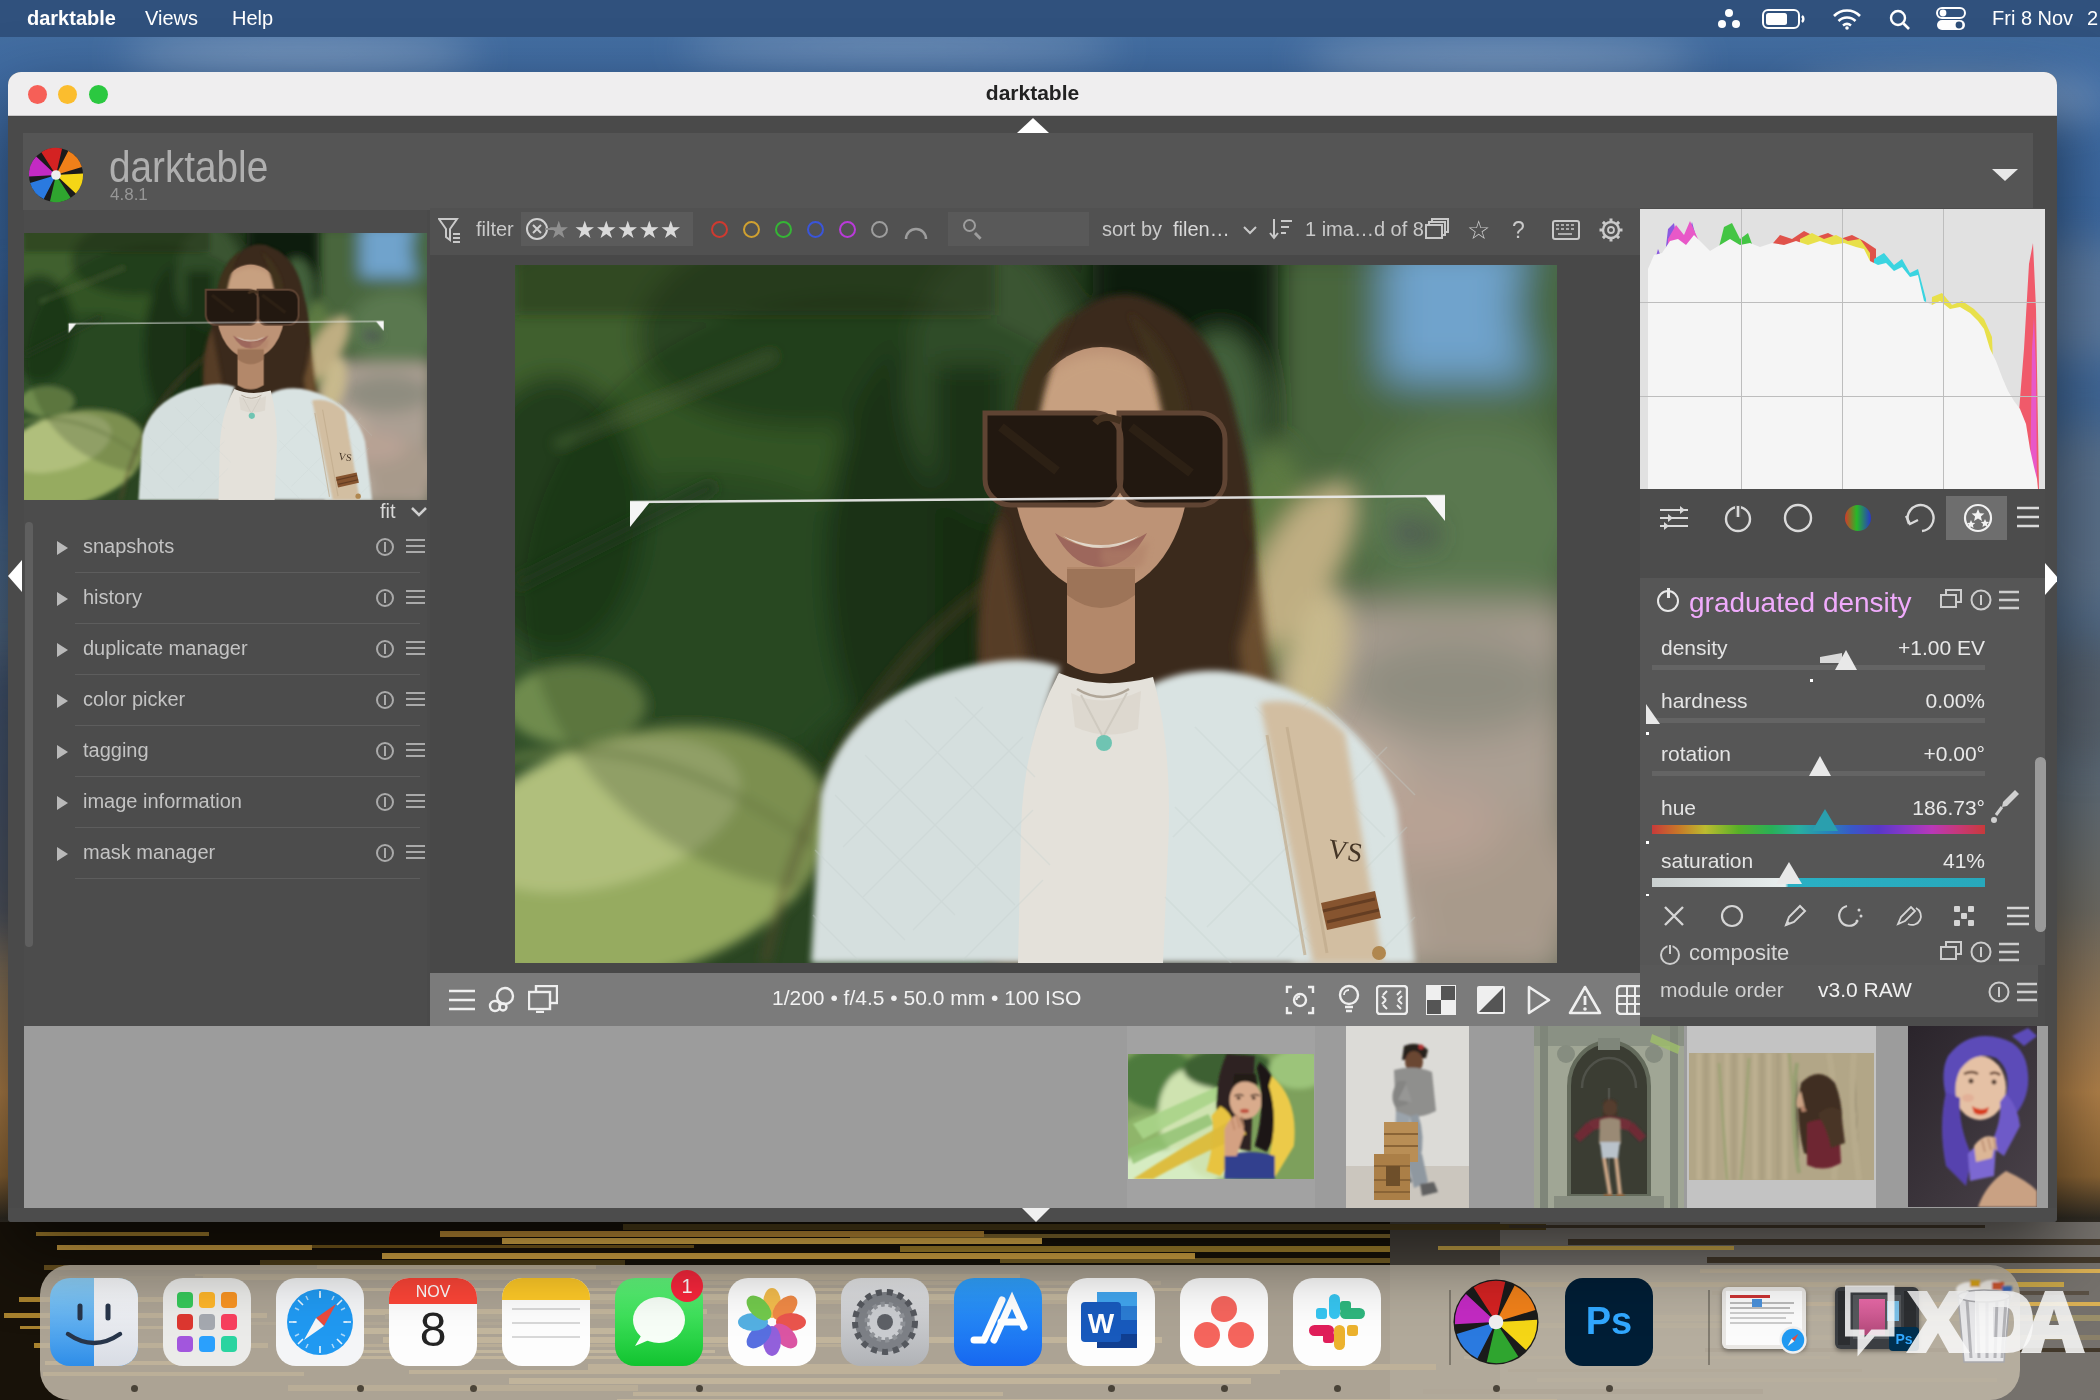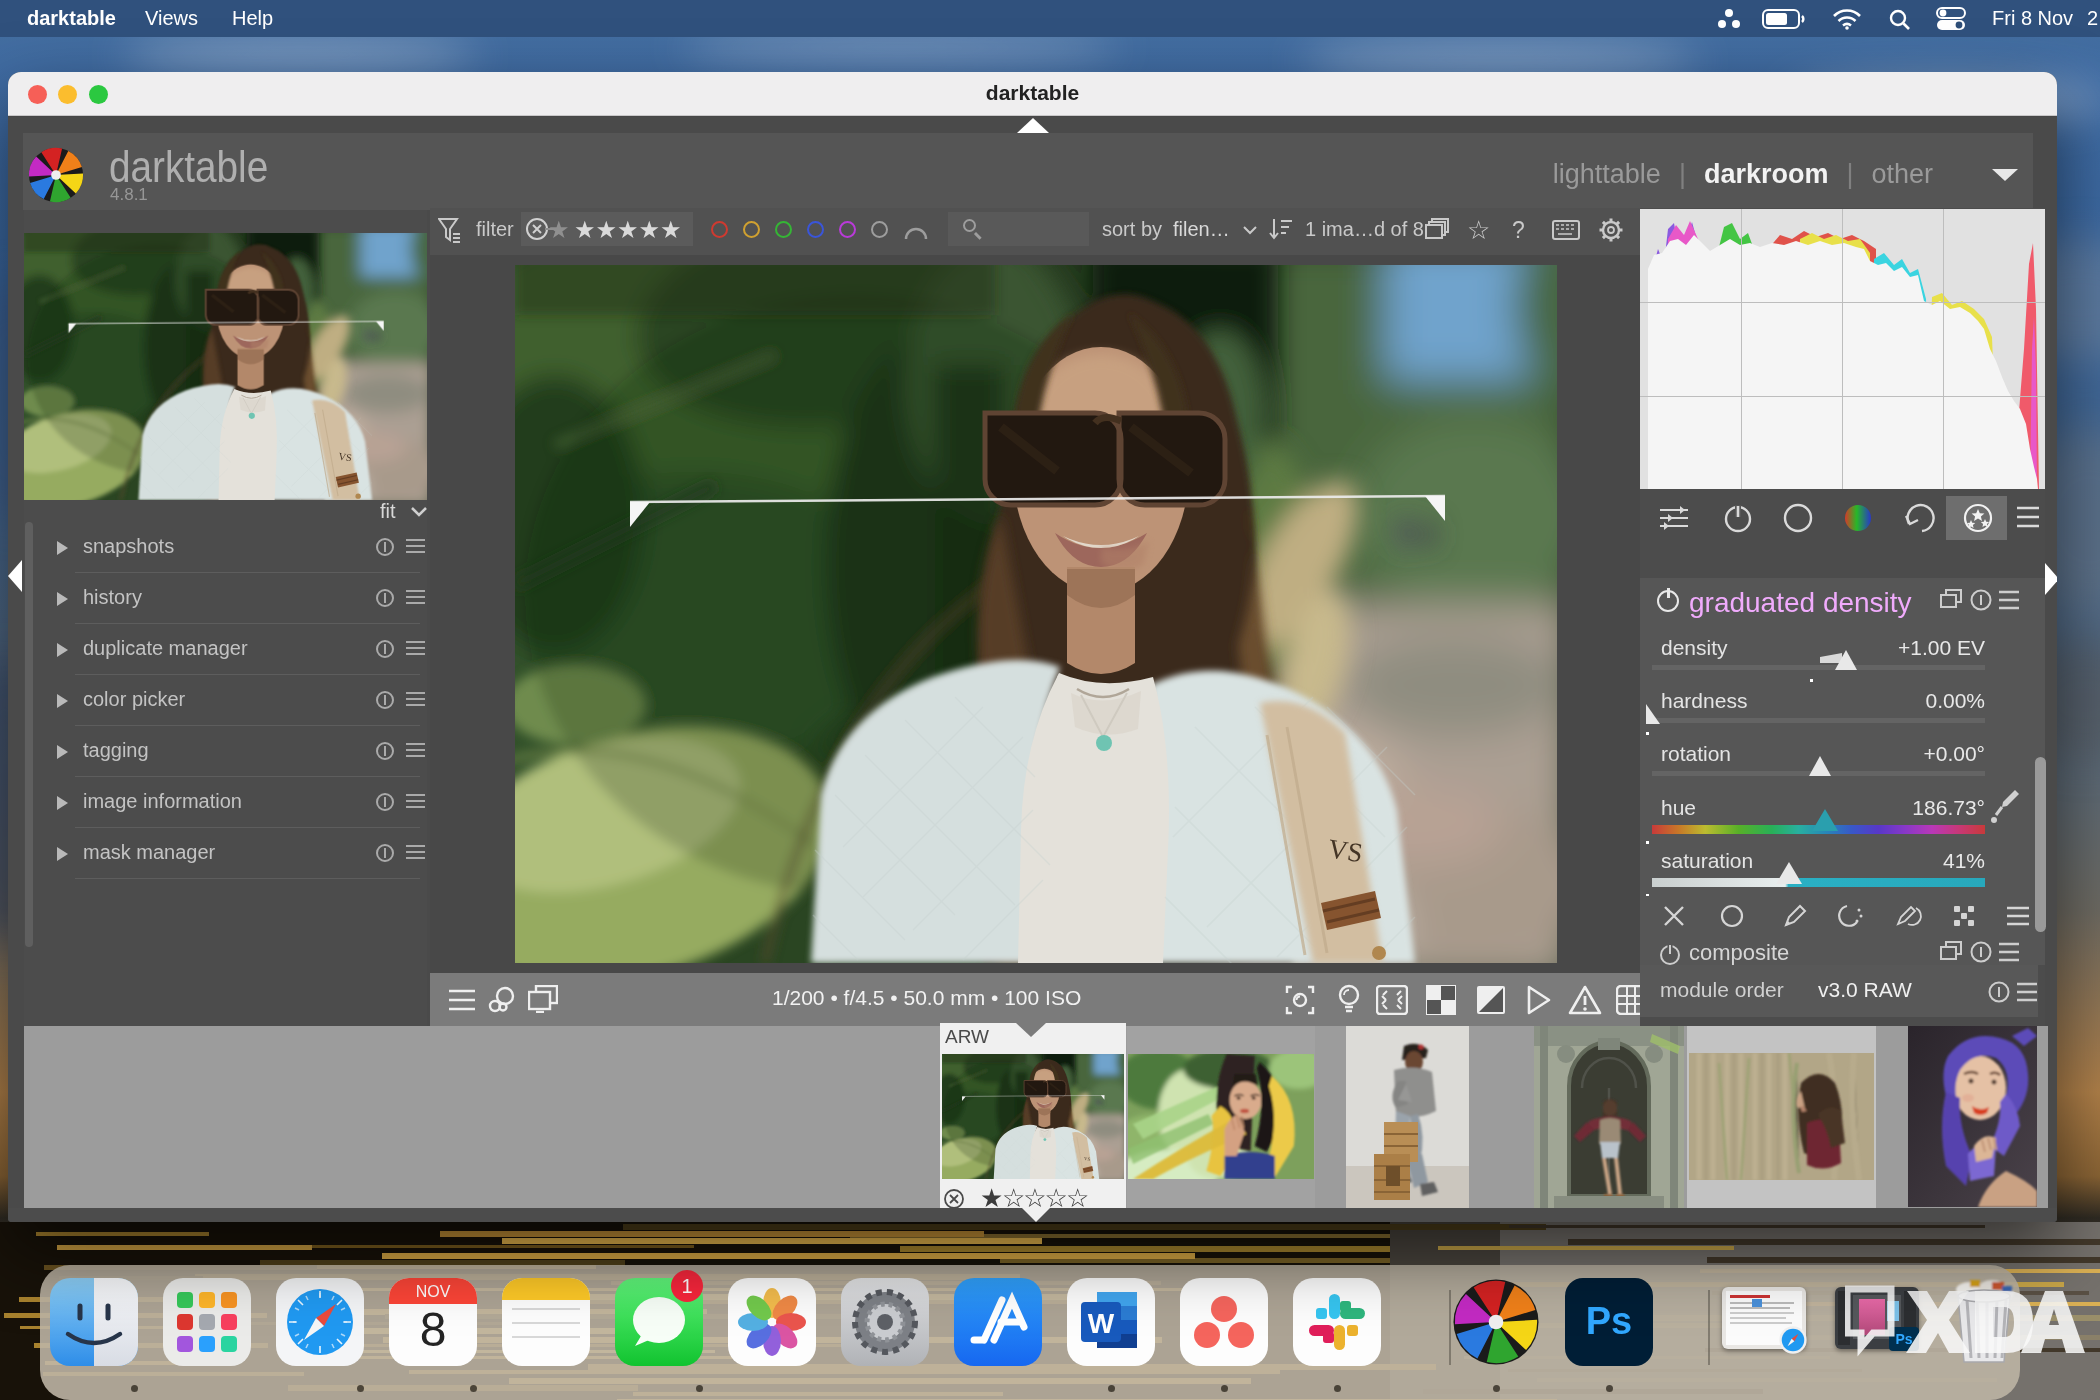--- a/index.html
+++ b/index.html
@@ -662,21 +662,20 @@
           <path d="M32.2,33.4 L45.2,53.5 A28,28 0 0,1 23.7,57.3 L29.1,33.9 A4,4 0 0,0 32.2,33.4 Z" fill="#2fa52f"></path>
           <path d="M28.2,33.6 L17.3,54.9 A28,28 0 0,1 3.2,38.2 L26.2,31.2 A4,4 0 0,0 28.2,33.6 Z" fill="#2a7ae0"></path>
           <path d="M26.0,30.2 L2.0,31.5 A28,28 0 0,1 9.5,10.9 L27.1,27.3 A4,4 0 0,0 26.0,30.2 Z" fill="#c32ac3"></path>
           <path d="M27.8,26.6 L14.8,6.5 A28,28 0 0,1 36.3,2.7 L30.9,26.1 A4,4 0 0,0 27.8,26.6 Z" fill="#d42222"></path>
           <path d="M31.8,26.4 L42.7,5.1 A28,28 0 0,1 56.8,21.8 L33.8,28.8 A4,4 0 0,0 31.8,26.4 Z" fill="#f08019"></path>
         </g>
         <circle cx="30" cy="30" r="5" fill="#efefef"></circle>
       </svg>
       <span class="abs dtname">darktable</span>
       <span class="abs dtver">4.8.1</span>
-      <span class="abs" id="tabs">lighttable<span class="sep">|</span><b>darkroom</b><span class="sep">|</span>other</span>
       <div class="abs tri-dn" style="right:15px;top:36px;"></div>
     </div>
     <div class="abs tri-up" style="left:1009px;top:1px;"></div>
     <div class="abs tri-left" style="left:0px;top:443px;"></div>
     <div class="abs tri-right" style="left:2037px;top:446px;"></div>
     <div id="leftpanel" class="abs">
       <div id="lthumb" class="abs"><svg width="403" height="267" viewBox="0 0 1042 698" preserveAspectRatio="none">
             <use href="#photo1"></use>
           </svg></div>
       <div id="fitrow" class="abs">
@@ -1020,33 +1019,20 @@
             <circle cx="11" cy="11" r="9.5" fill="none" stroke="#cdcdcd" stroke-width="2"></circle>
             <path d="M11,6 v10" stroke="#cdcdcd" stroke-width="2"></path>
           </svg>
         <svg class="abs" style="left:376px;top:17px;" width="22" height="20" viewBox="0 0 22 20">
             <path d="M1,2 h20 M1,10 h20 M1,18 h20" stroke="#cdcdcd" stroke-width="2.4"></path>
           </svg>
       </div>
       <div id="rscroll" class="abs"></div>
     </div>
     <div id="filmstrip" class="abs">
-      <div class="abs" style="left:916px;top:-3px;width:186px;height:185px;background:#f0f0f0;">
-        <span class="abs" style="left:5px;top:3px;font-size:19px;color:#4a4a4a;">ARW</span>
-        <svg class="abs" style="left:2px;top:31px;" width="182" height="125" viewBox="0 0 1042 698" preserveAspectRatio="none">
-            <use href="#photo1"></use>
-          </svg>
-        <div class="abs" style="left:76px;top:0;width:0;height:0;border-left:15px solid transparent;border-right:15px solid transparent;border-top:14px solid #7b7b7b;"></div>
-        <svg class="abs" style="left:3px;top:165px;" width="22" height="22" viewBox="0 0 22 22">
-            <circle cx="11" cy="11" r="9" fill="none" stroke="#4a4a4a" stroke-width="1.8"></circle>
-            <path d="M7,7 L15,15 M15,7 L7,15" stroke="#4a4a4a" stroke-width="1.8"></path>
-          </svg>
-        <span class="abs" style="left:40px;top:160px;font-size:26px;color:#3c3c3c;">★</span>
-        <span class="abs" style="left:62px;top:160px;font-size:26px;color:#3c3c3c;letter-spacing:-2px;">☆☆☆☆</span>
-      </div>
       <div class="abs" style="left:1103px;top:0px;width:188px;height:182px;background:#a2a2a2;">
         <svg class="abs" style="left:1px;top:28px;" width="186" height="125" viewBox="0 0 185 125" preserveAspectRatio="none">
             <use href="#photo2"></use>
           </svg>
       </div>
       <svg class="abs" style="left:1322px;top:0px;" width="123" height="182" viewBox="0 0 123 182" preserveAspectRatio="none">
           <use href="#photo3"></use>
         </svg>
       <svg class="abs" style="left:1510px;top:0px;" width="150" height="182" viewBox="0 0 150 182" preserveAspectRatio="none">
           <use href="#photo4"></use>

